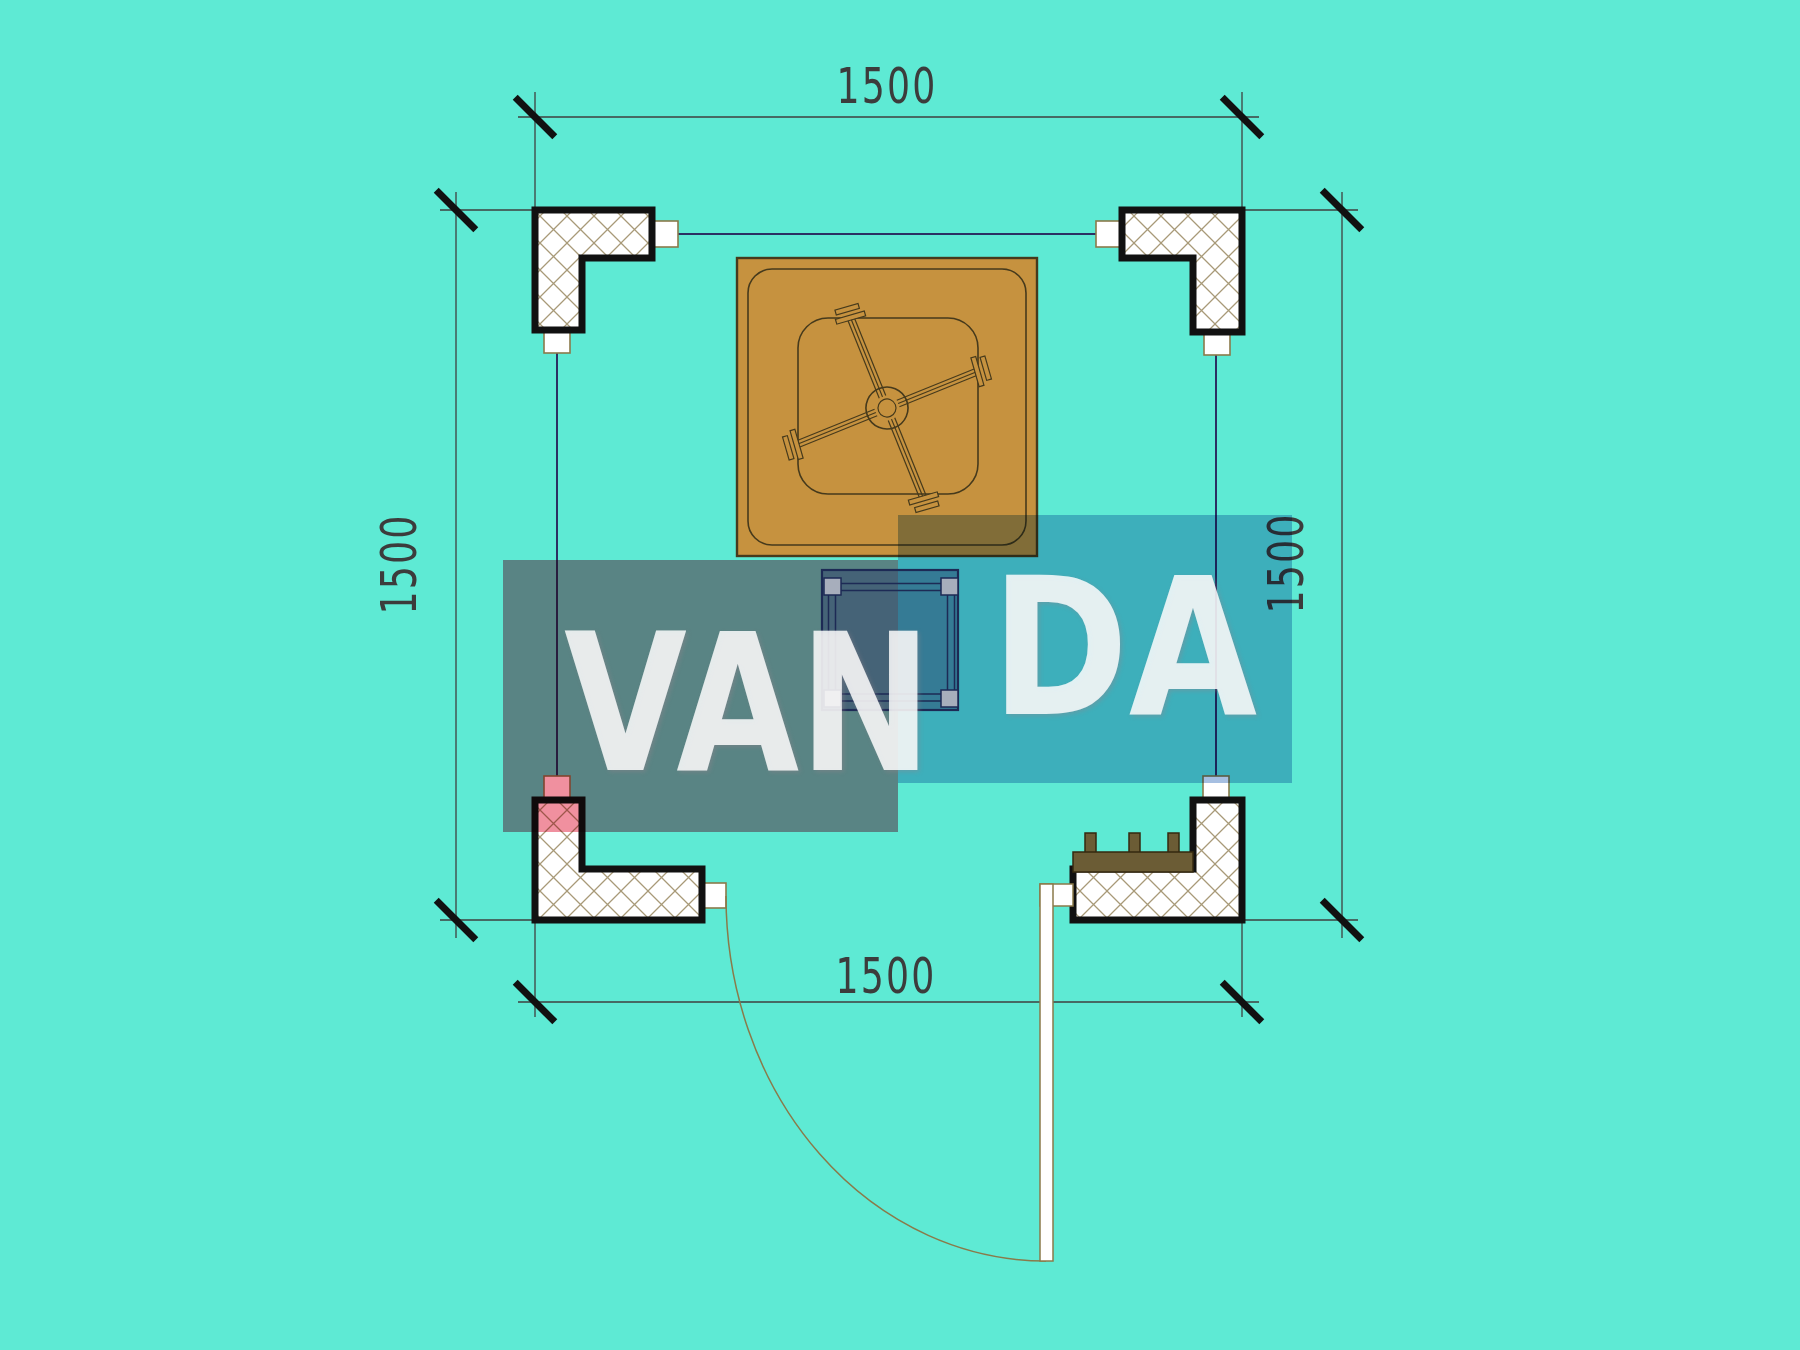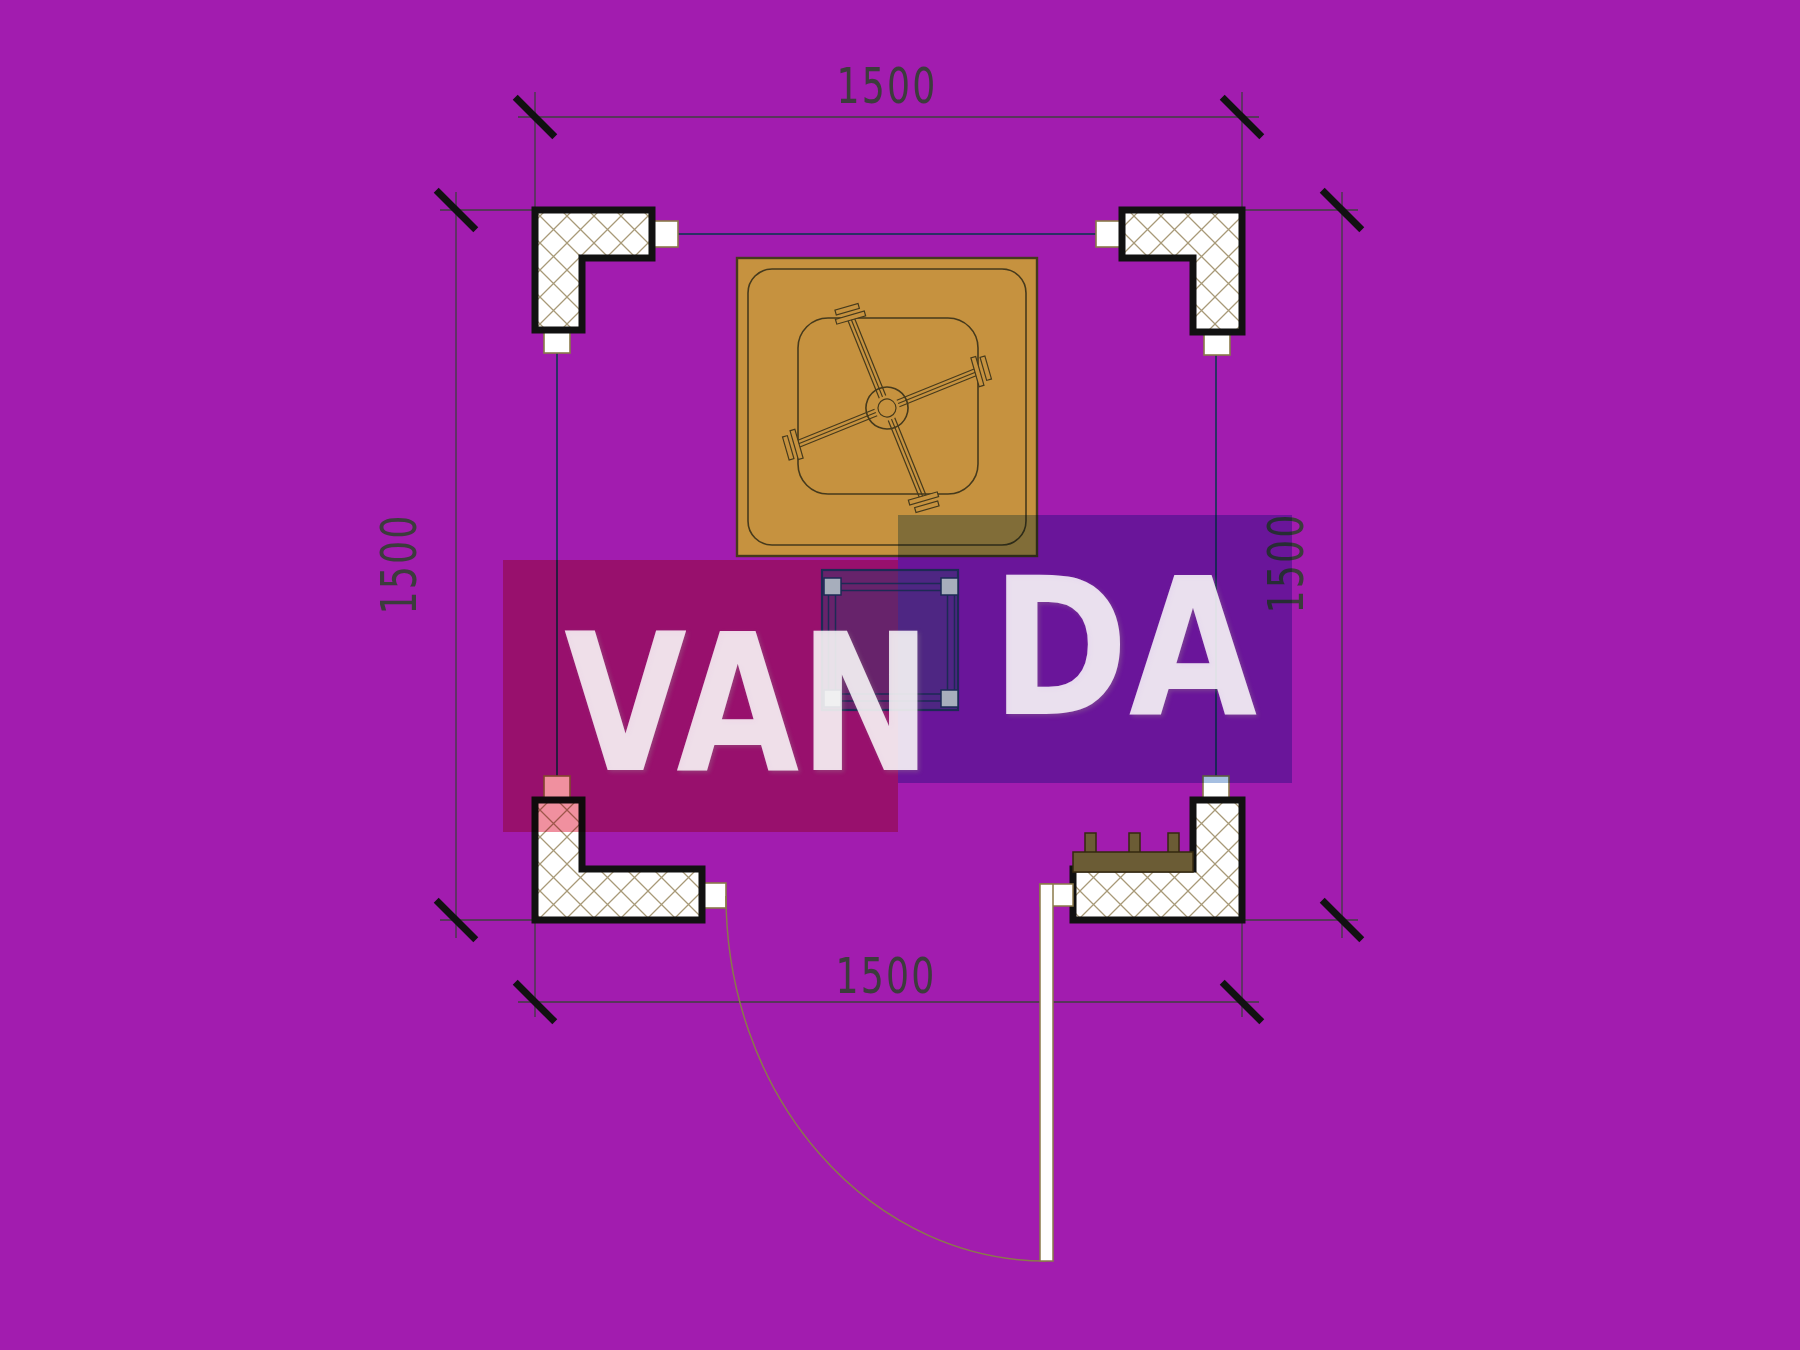--- a/index.html
+++ b/index.html
@@ -1,17 +1,17 @@
 <!DOCTYPE html>
 <html style="--watermark-red: #f0909f; --watermark-blue: #a6bfe1; --umbrella-brown: #c6923f; --outline-dark: #463a1c; --bench-brown: #6b5c35; --navy-line: #2b3163; --dim-line: #3f3f3f; --dim-text: #3c3c3c; --table-navy: #1d2a55; --hatch-line: #a89a78; --door-line: #8a7a4a; --column-border: #111111;"><head>
 <meta charset="utf-8">
 <style>
   html,body { margin:0; padding:0; background:#ffffff; }
   #canvas {
-    position:relative; width:1800px; height:1350px; background:#a21caf;
+    position:relative; width:1800px; height:1350px; background:#5eead4;
     overflow:hidden; font-family:"DejaVu Sans", sans-serif;
   }
   #canvas > * { position:absolute; }
   svg { display:block; }
 
   
   .dimline  { stroke:var(--dim-line,#3f3f3f); stroke-width:1.3; fill:none; }
   .tick     { fill:var(--column-border,#111); }
   .dimtext  { fill:var(--dim-text,#3c3c3c); font-size:49px; letter-spacing:3px; }
   .col-bg   { fill:#ffffff; }

